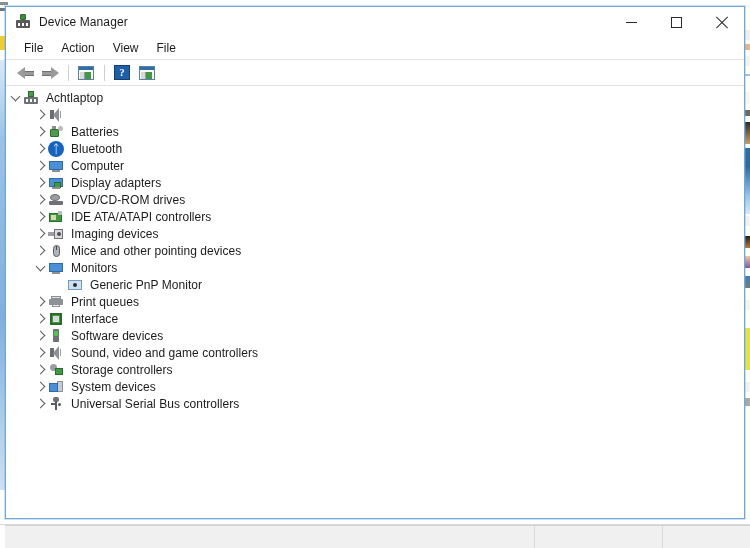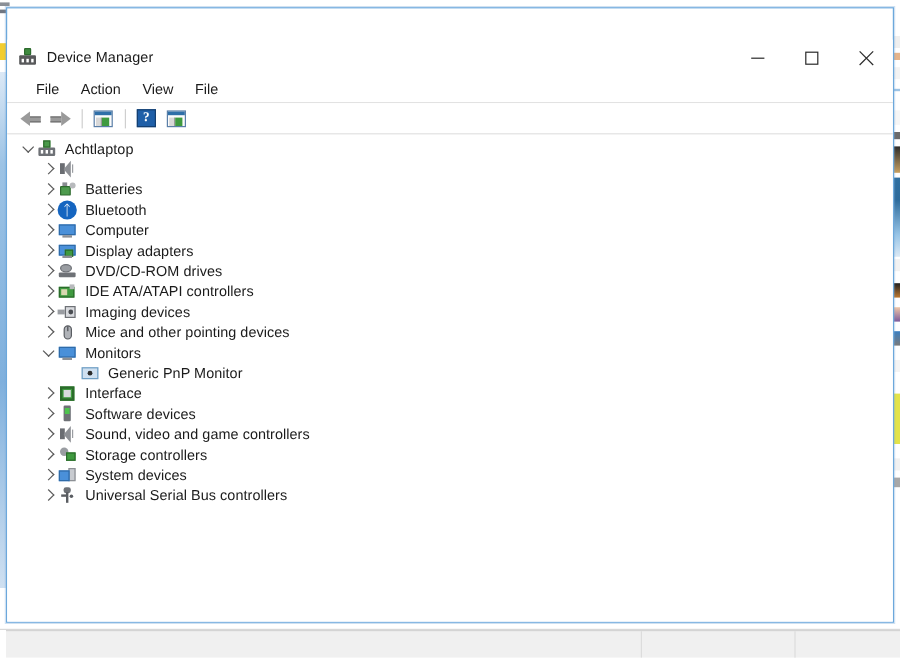--- a/index.html
+++ b/index.html
@@ -73,21 +73,20 @@
     box-shadow: 0 0 0 1px rgba(120,170,215,.35);
     display: flex; flex-direction: column;
   }
 
   
   #titlebar {
     height: 30px; flex: 0 0 30px;
     background: #ffffff;
     display: flex; align-items: center;
     position: relative;
-    margin-top: 26px;
   }
   .title-icon {
     position: relative;
     width: 16px; height: 16px;
     margin-left: 9px; margin-right: 8px;
     flex: 0 0 16px;
   }
   .ti-body {
     position: absolute; left: 1px; top: 6px;
     width: 14px; height: 8px;
@@ -134,21 +133,21 @@
     content: ""; position: absolute; left: -1px; top: 6px;
     width: 16px; height: 1px; background: #2a2a2a;
   }
   .wb-close::before { transform: rotate(45deg); }
   .wb-close::after  { transform: rotate(-45deg); }
 
   
   #menubar {
     height: 22px; flex: 0 0 22px;
     display: flex; align-items: center;
-    padding-left: 15px;
+    padding-left: 9px;
     background: #ffffff;
   }
   .menu-item {
     font-size: 12px; color: #1b1b1b;
     padding: 0 9px; height: 20px;
     display: flex; align-items: center;
     white-space: nowrap;
   }
   #menu-sep {
     height: 1px; flex: 0 0 1px;
@@ -253,21 +252,21 @@
   .chev-down::before  { left: 1px; top: 0px; transform: rotate(45deg); }
   .tree-icon {
     width: 16px; height: 16px; flex: 0 0 16px;
     margin-right: 7px;
     position: relative;
   }
   .label {
     font-size: 12px; color: #1b1b1b;
     letter-spacing: .05px;
   }
-  .lvl0 { padding-left: 9px; }
+  .lvl0 { padding-left: 1px; }
   .lvl1 { padding-left: 26px; }
   .lvl2 { padding-left: 45px; }
   .lvl2 .tree-icon { margin-left: 16px; }
 
   
   .ic-computer-root .b { position:absolute; left:1px; top:7px; width:14px; height:7px; background:#6e7176; border-radius:1px; }
   .ic-computer-root .s { position:absolute; left:5px; top:1px; width:6px; height:6px; background:#4a9a4a; border:1px solid #2f6b2f; }
   .ic-computer-root i { position:absolute; top:9px; width:2px; height:3px; background:#fff; }
   .ic-computer-root i:nth-of-type(1){ left:3px; }
   .ic-computer-root i:nth-of-type(2){ left:7px; }
@@ -595,20 +594,31 @@
     <div class="row lvl2">
 
       <div class="tree-icon ic-pnpmon">
           <div class="scr"></div>
           <div class="dot"></div>
         </div>
       <div class="label">Generic PnP Monitor</div>
     </div>
 
 
+    <div class="row lvl1">
+      <div class="twisty">
+          <div class="chev chev-right"></div>
+        </div>
+      <div class="tree-icon ic-printer">
+          <div class="t"></div>
+          <div class="b"></div>
+          <div class="o"></div>
+        </div>
+      <div class="label">Print queues</div>
+    </div>
 
     <div class="row lvl1">
       <div class="twisty">
           <div class="chev chev-right"></div>
         </div>
       <div class="tree-icon ic-cpu">
           <div class="b"></div>
           <div class="c"></div>
         </div>
       <div class="label">Interface</div>

